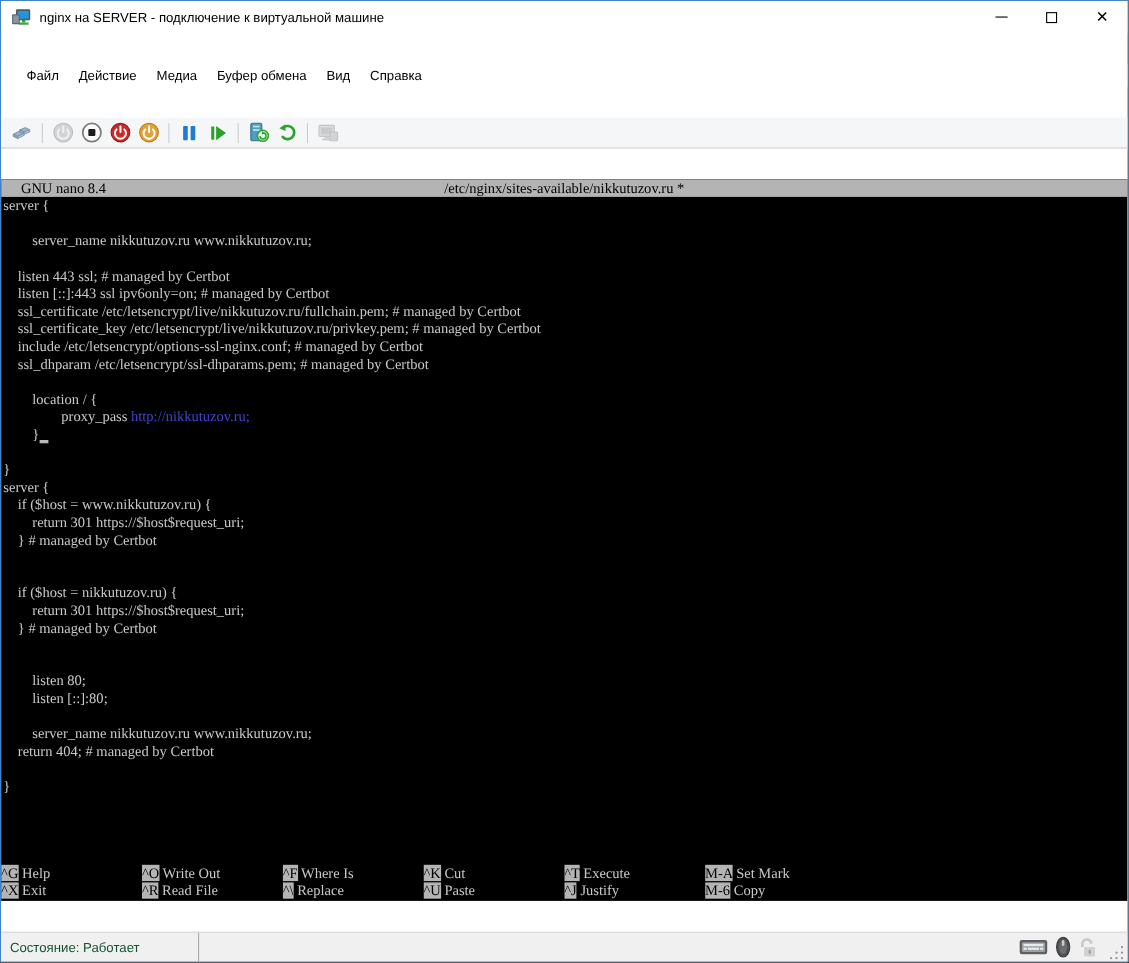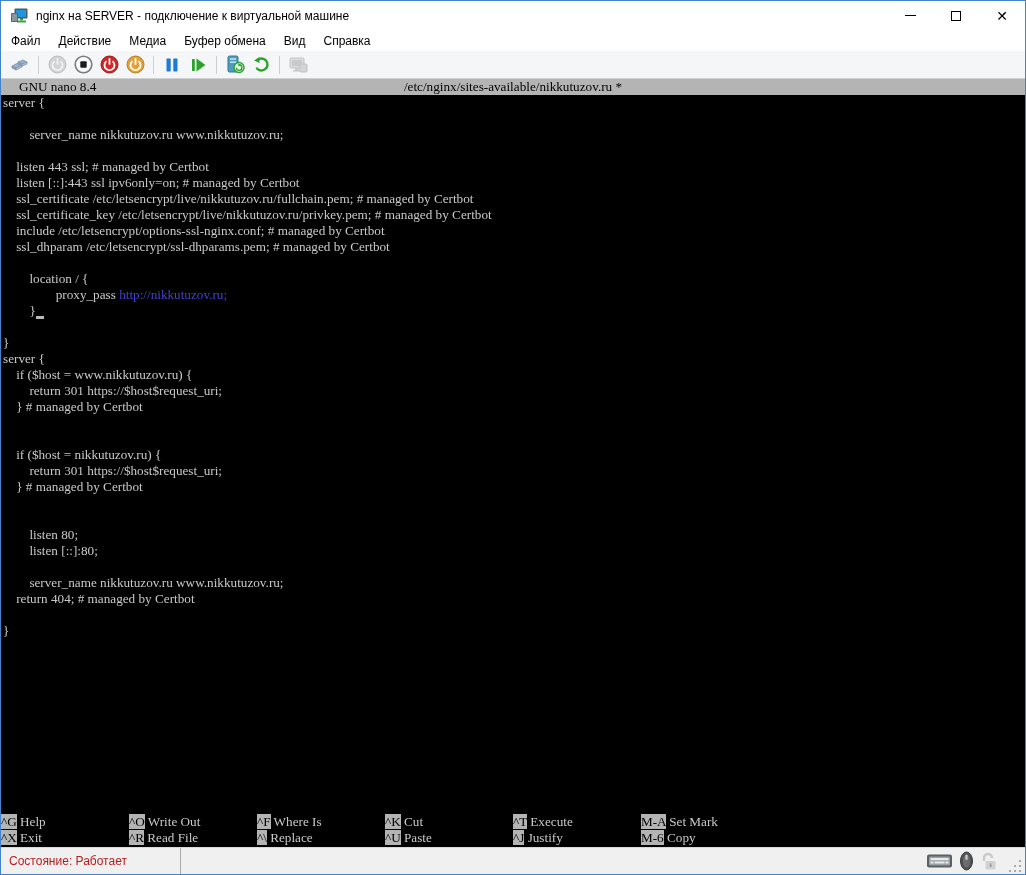--- a/index.html
+++ b/index.html
@@ -5,34 +5,35 @@
   * { margin:0; padding:0; box-sizing:border-box; }
   html,body { background:#2a2a2a; }
   body { width:1026px; height:875px; font-family:"Liberation Sans", sans-serif; }
 
   .window {
     width:1026px; height:875px;
     border:1px solid var(--window-border, #4283c9);
     background:#fff;
     display:flex; flex-direction:column;
     overflow:hidden;
+    gap:28px;
   }
 
   
   .titlebar { height:29px; background:#fff; display:flex; align-items:center; flex:0 0 auto; }
   .title-icon { margin:0 8px 0 9px; width:18px; height:18px; flex:0 0 auto; }
   .title-text { font-size:12px; color:#000; white-space:nowrap; }
   .win-controls { margin-left:auto; display:flex; height:100%; }
   .win-btn { width:46px; height:100%; display:flex; align-items:center; justify-content:center; cursor:default; }
   .glyph-min { width:11px; height:1px; background:#000; }
   .glyph-max { width:10px; height:10px; border:1px solid #000; }
   .glyph-close { font-size:14px; color:#000; line-height:1; font-family:"DejaVu Sans", sans-serif; }
 
   
-  .menubar { height:21px; background:#fff; display:flex; align-items:center; padding-left:1px; flex:0 0 auto; }
+  .menubar { height:21px; background:#fff; display:flex; align-items:center; padding-left:14px; flex:0 0 auto; }
   .menu-item { font-size:12px; color:#000; padding:2px 9px; white-space:nowrap; }
 
   
   .toolbar { height:28px; background:#f5f6f7; border-bottom:1px solid #cfd0d1; display:flex; align-items:center; padding-left:6px; flex:0 0 auto; }
   .tb-btn { width:24px; height:24px; display:flex; align-items:center; justify-content:center; margin:0 1px; }
   .tb-sep { width:1px; height:18px; background:#cdcdcd; margin:0 5px; }
 
   
   .vm-screen {
     flex:1 1 auto; background:var(--terminal-bg, #000);
@@ -57,21 +58,21 @@
     margin-top:auto; flex:0 0 auto;
     display:grid; grid-template-columns:repeat(8, 1fr);
     padding-bottom:1px;
   }
   .sc-row { height:16px; white-space:pre; overflow:hidden; }
   .sc-key { background:var(--nano-bar-bg, #b4b4b4); color:#000; }
 
   
   .statusbar { height:27px; background:#f0f0f0; border-top:1px solid #d9d9d9; display:flex; align-items:center; flex:0 0 auto; }
   .status-section { width:180px; height:100%; display:flex; align-items:center; padding-left:8px; border-right:1px solid #a9a9a9; }
-  .status-text { font-size:12px; color:#b91c1c; white-space:nowrap; }
+  .status-text { font-size:12px; color:#14532d; white-space:nowrap; }
   .status-spacer { flex:1; }
   .status-icons { display:flex; align-items:center; gap:6px; margin-right:8px; }
   .grip { width:16px; height:16px; margin:6px 2px 0 2px; align-self:flex-end; }
 </style>
 </head>
 <body>
 
 <div class="window">
 
   <div class="titlebar">

